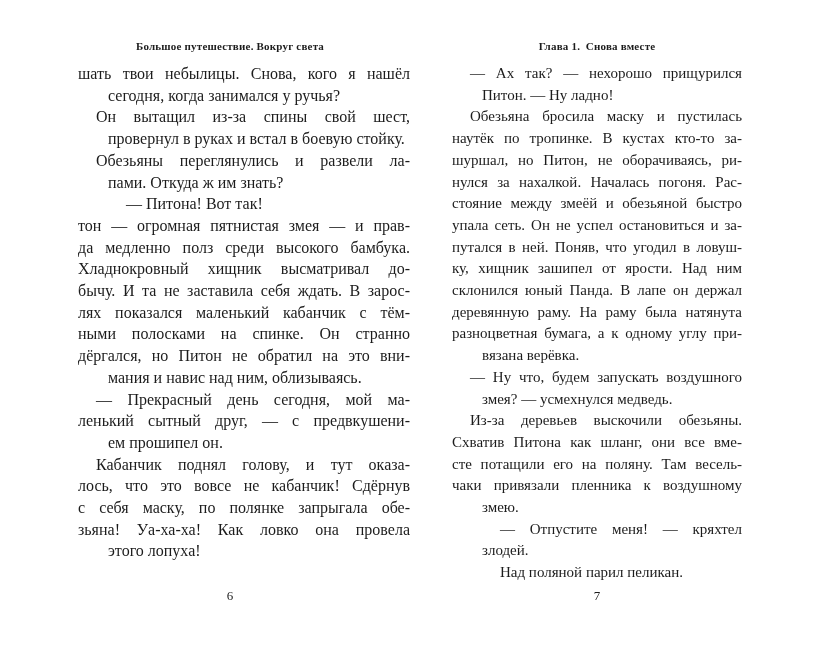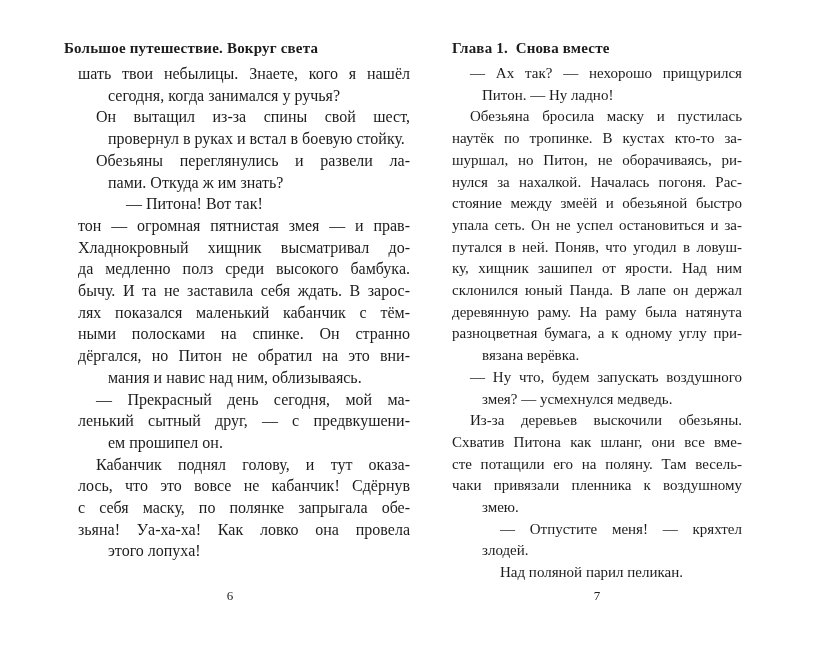--- a/index.html
+++ b/index.html
@@ -12,22 +12,23 @@
     width: 820px;
     height: 662px;
     background: #ffffff;
     overflow: hidden;
     font-family: "Liberation Serif", "DejaVu Serif", serif;
     color: #1c1c1c;
   }
   .running-head {
     position: absolute;
     top: 40px;
-    font-size: 15px;
+    font-size: 11px;
     font-weight: 700;
+    text-align: center;
     letter-spacing: 0.2px;
     color: #1c1c1c;
     white-space: nowrap;
   }
   #head-left  { left: 64px;  width: 332px; }
   #head-right { left: 452px; width: 290px; }
   .body-col {
     position: absolute;
     top: 63px;
   }
@@ -67,30 +68,30 @@
 </head>
 <body>
 
 <div class="spread">
 
   <div class="running-head" id="head-left">Большое путешествие. Вокруг света</div>
 
   <div class="running-head" id="head-right">Глава 1. Снова вместе</div>
 
   <div class="body-col" id="left-body">
-      <div class="line">шать твои небылицы. Знаете, кого я нашёл</div>
+      <div class="line">шать твои небылицы. Снова, кого я нашёл</div>
       <div class="line last">сегодня, когда занимался у ручья?</div>
       <div class="line indent">Он вытащил из-за спины свой шест,</div>
       <div class="line last">провернул в руках и встал в боевую стойку.</div>
       <div class="line indent">Обезьяны переглянулись и развели ла-</div>
       <div class="line last">пами. Откуда ж им знать?</div>
       <div class="line indent last">— Питона! Вот так!</div>
       <div class="line">тон — огромная пятнистая змея — и прав-</div>
+      <div class="line">да медленно полз среди высокого бамбука.</div>
       <div class="line">Хладнокровный хищник высматривал до-</div>
-      <div class="line">да медленно полз среди высокого бамбука.</div>
       <div class="line">бычу. И та не заставила себя ждать. В зарос-</div>
       <div class="line">лях показался маленький кабанчик с тём-</div>
       <div class="line">ными полосками на спинке. Он странно</div>
       <div class="line">дёргался, но Питон не обратил на это вни-</div>
       <div class="line last">мания и навис над ним, облизываясь.</div>
       <div class="line indent">— Прекрасный день сегодня, мой ма-</div>
       <div class="line">ленький сытный друг, — с предвкушени-</div>
       <div class="line last">ем прошипел он.</div>
       <div class="line indent">Кабанчик поднял голову, и тут оказа-</div>
       <div class="line">лось, что это вовсе не кабанчик! Сдёрнув</div>

